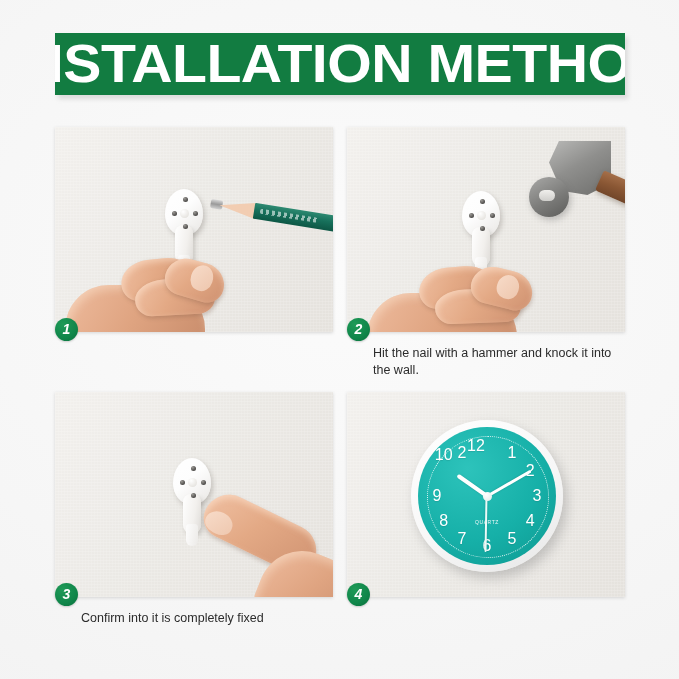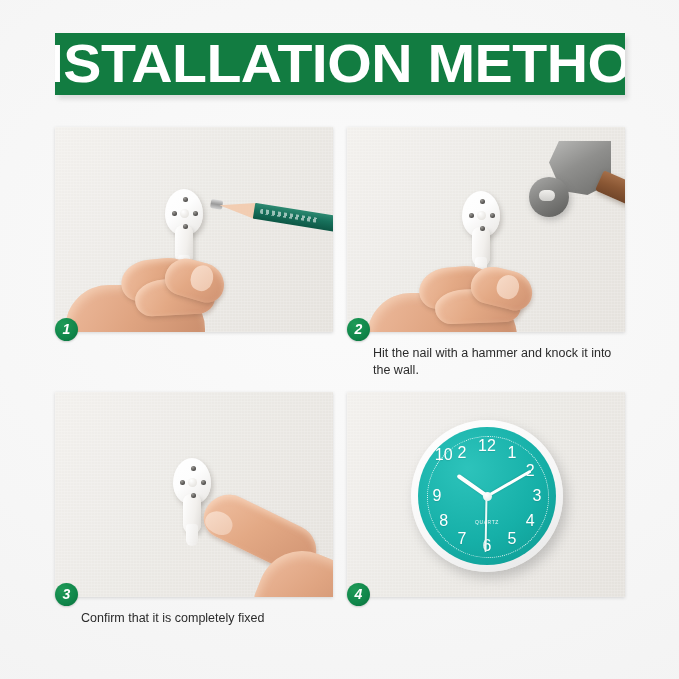--- a/index.html
+++ b/index.html
@@ -437,32 +437,32 @@
         </div>
 
         <div class="hand" style="left:146px; top:118px; width:150px; height:110px;">
           <div class="finger" style="left:0px; top:0px; width:120px; height:46px; transform:rotate(26deg); border-radius:26px 26px 20px 20px;"></div>
           <div class="nailplate" style="left:4px; top:2px; width:28px; height:22px; transform:rotate(26deg);"></div>
           <div class="palm" style="left:60px; top:44px; width:100px; height:70px; transform:rotate(22deg);"></div>
         </div>
       </div>
 
       <div class="badge">3</div>
-      <div class="caption">Confirm that it is completely fixed</div>
+      <div class="caption">Confirm into it is completely fixed</div>
     </div>
 
     <div class="step">
       <div class="photo">
         <div class="wall"></div>
 
         <div class="clock" style="left:64px; top:28px;">
           <div class="face">
             <div class="dots"></div>
             <div id="clock-numerals">
-                <div class="num" style="left: 69px; top: 19px; margin-left: -10px; margin-top: -8px;">12</div>
+                <div class="num" style="left: 58px; top: 19px; margin-left: -10px; margin-top: -8px;">12</div>
                 <div class="num" style="left: 94px; top: 25.6987px; margin-left: -10px; margin-top: -8px;">1</div>
                 <div class="num" style="left: 112.301px; top: 44px; margin-left: -10px; margin-top: -8px;">2</div>
                 <div class="num" style="left: 119px; top: 69px; margin-left: -10px; margin-top: -8px;">3</div>
                 <div class="num" style="left: 112.301px; top: 94px; margin-left: -10px; margin-top: -8px;">4</div>
                 <div class="num" style="left: 94px; top: 112.301px; margin-left: -10px; margin-top: -8px;">5</div>
                 <div class="num" style="left: 69px; top: 119px; margin-left: -10px; margin-top: -8px;">6</div>
                 <div class="num" style="left: 44px; top: 112.301px; margin-left: -10px; margin-top: -8px;">7</div>
                 <div class="num" style="left: 25.6987px; top: 94px; margin-left: -10px; margin-top: -8px;">8</div>
                 <div class="num" style="left: 19px; top: 69px; margin-left: -10px; margin-top: -8px;">9</div>
                 <div class="num" style="left: 25.6987px; top: 28px; margin-left: -10px; margin-top: -8px;">10</div>

